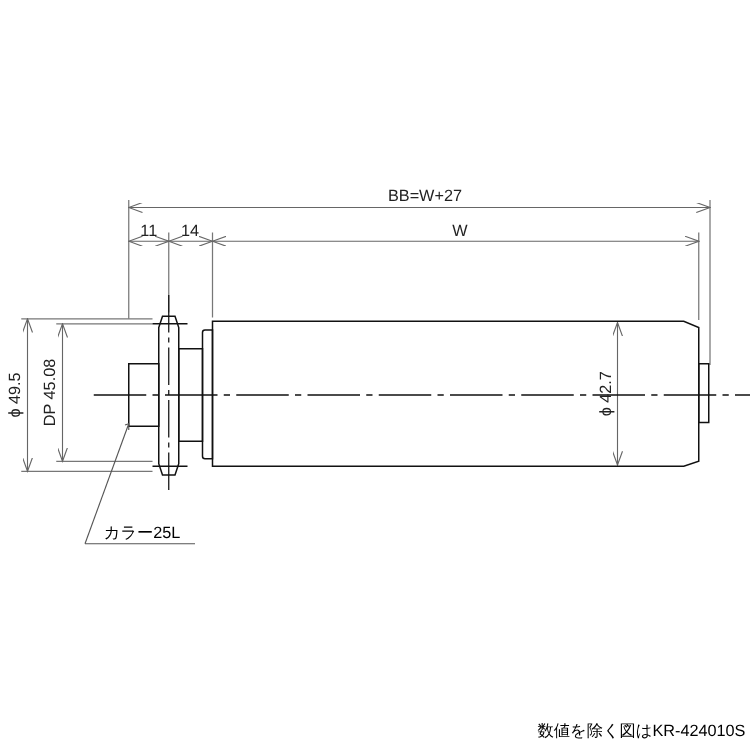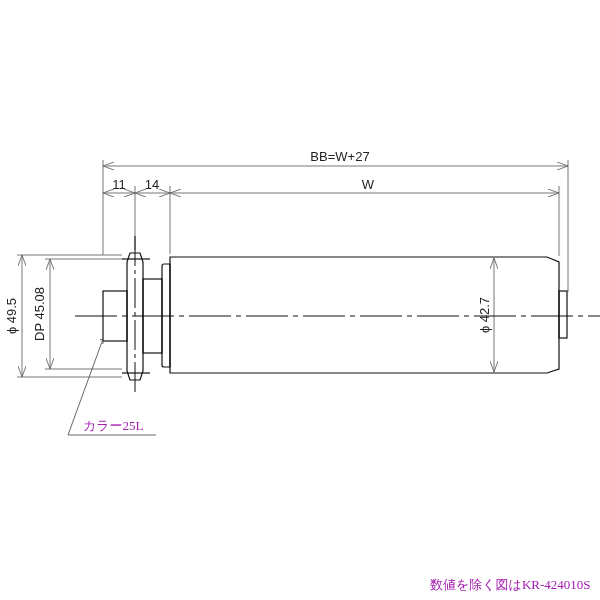--- a/index.html
+++ b/index.html
@@ -1,21 +1,21 @@
 <!DOCTYPE html>
 <html><head>
 <meta charset="utf-8">
 <style>
   html, body { margin: 0; padding: 0; background: #ffffff; }
   body { width: 600px; height: 600px; position: relative; overflow: hidden;
          font-family: "Liberation Sans", "DejaVu Sans", sans-serif; }
   svg { position: absolute; left: 0; top: 0; }
   .dimtext { font-family: "Liberation Sans", "DejaVu Sans", sans-serif; font-size: 13px; fill: #222; }
-  .note { position: absolute; font-size: 13px; color: #a21caf;
-          font-family: Liberation Serif, serif; white-space: nowrap; }
+  .note { position: absolute; font-size: 13px; color: #000000;
+          font-family: Liberation Sans, sans-serif; white-space: nowrap; }
 </style>
 </head>
 <body>
 
 <svg width="600" height="600" viewBox="0 0 600 600">
   <defs>
     <marker id="arrowEnd" markerWidth="12" markerHeight="8" refX="11" refY="4" orient="auto" markerUnits="userSpaceOnUse">
       <path d="M0,0 L11,4 L0,8" fill="none" stroke="#666" stroke-width="0.9"></path>
     </marker>
     <marker id="arrowStart" markerWidth="12" markerHeight="8" refX="1" refY="4" orient="auto" markerUnits="userSpaceOnUse">

